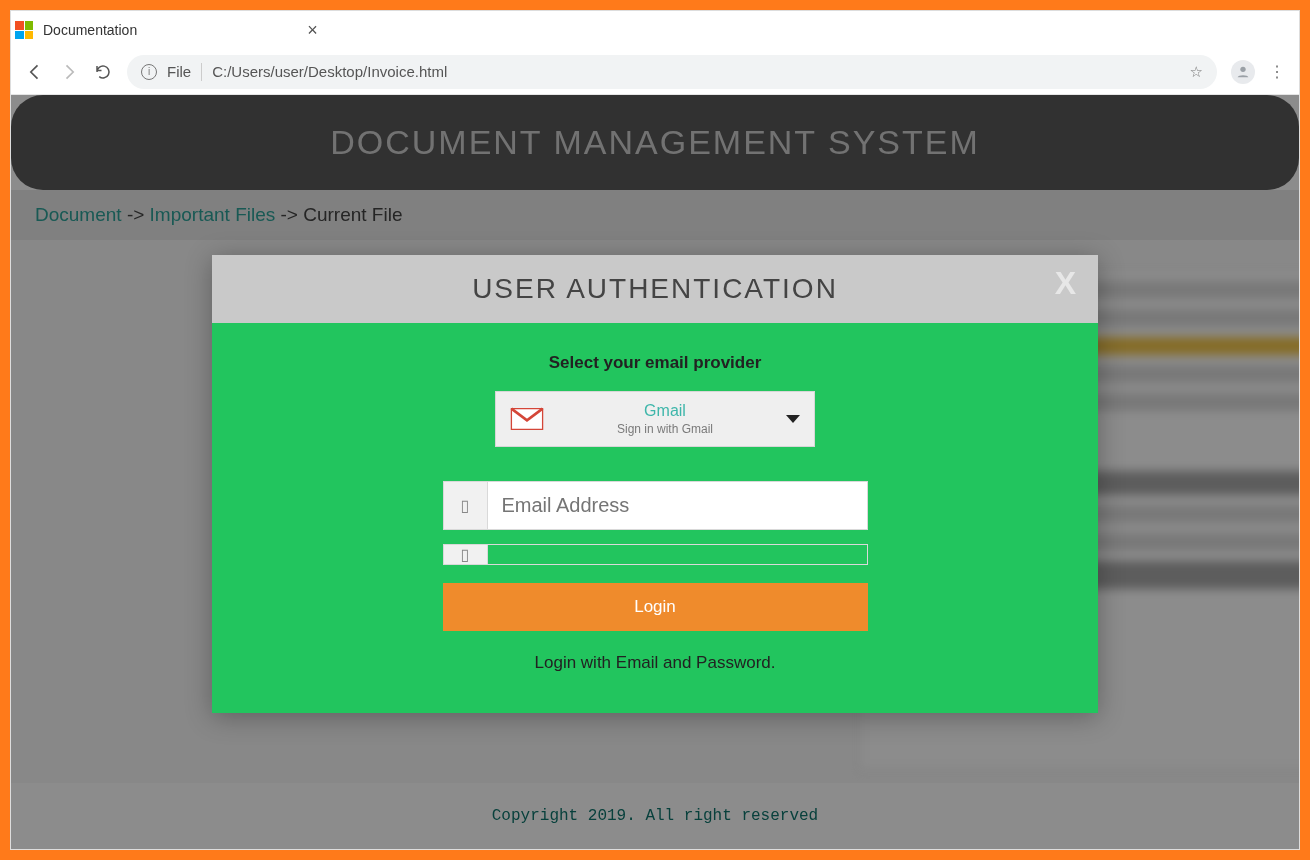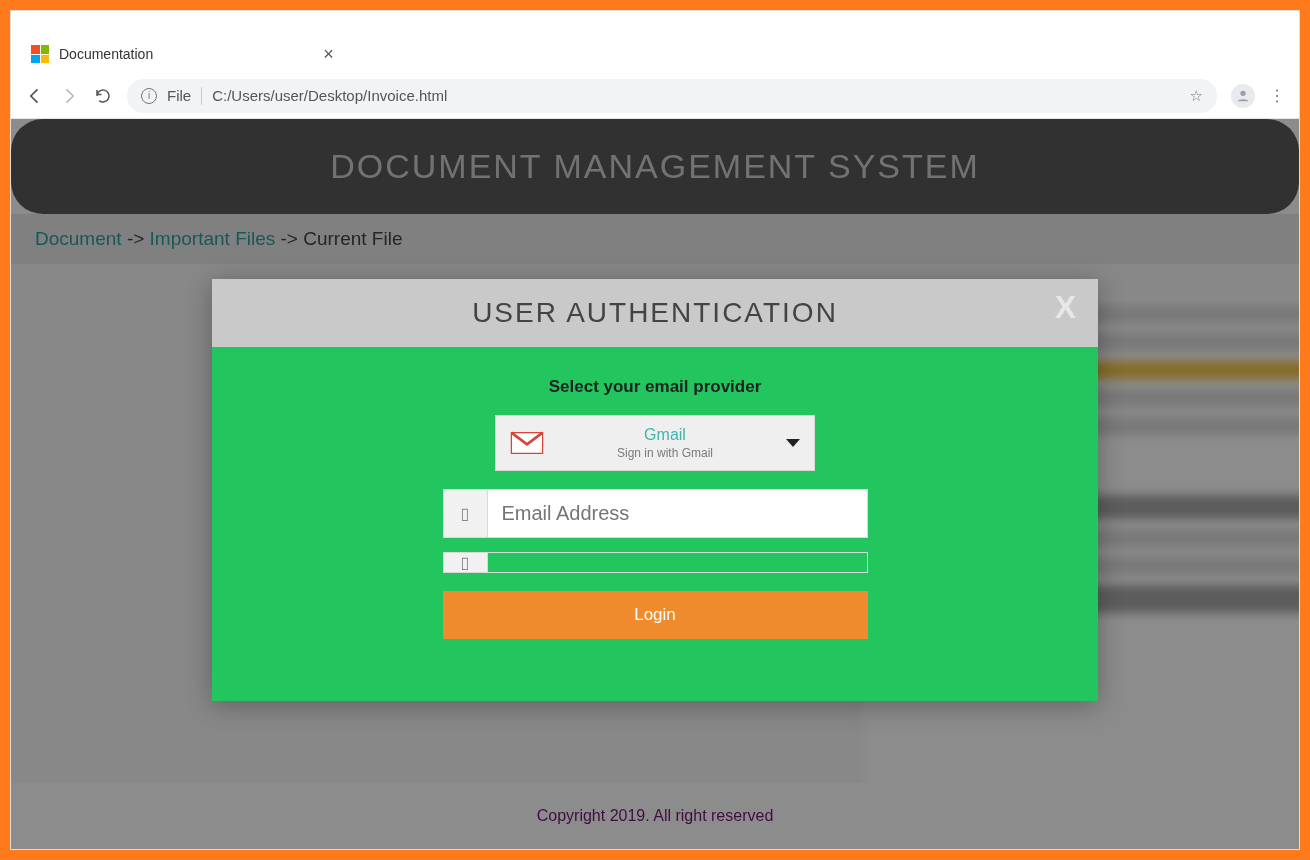--- a/index.html
+++ b/index.html
@@ -1,18 +1,18 @@
 <!DOCTYPE html>
 <html><head>
 <meta charset="utf-8">
 <style>
 * { margin: 0; padding: 0; box-sizing: border-box; font-family: "Segoe UI", Arial, sans-serif; }
 body { width: 1310px; height: 860px; background: #ff7a1a; padding: 10px; }
 .browser { width: 100%; height: 100%; background: #fff; display: flex; flex-direction: column; border: 1px solid #ddd; }
-.tabbar { height: 38px; display: flex; align-items: center; padding: 0 20px; gap: 10px; background: #fff; margin-top: 24px; }
+.tabbar { height: 38px; display: flex; align-items: center; padding: 0 4px; gap: 10px; background: #fff; }
 .ms-favicon { width: 18px; height: 18px; display: grid; grid-template-columns: 1fr 1fr; grid-template-rows: 1fr 1fr; gap: 1px; }
 .ms-favicon div:nth-child(1){background:#f25022}.ms-favicon div:nth-child(2){background:#7fba00}.ms-favicon div:nth-child(3){background:#00a4ef}.ms-favicon div:nth-child(4){background:#ffb900}
 .tab-title { font-size: 14px; color: #333; }
 .tab-close { margin-left: 160px; font-size: 18px; color: #555; cursor: pointer; }
 .addrbar { height: 46px; display: flex; align-items: center; gap: 14px; padding: 0 14px; background: #fff; border-bottom: 1px solid #e5e5e5; }
 .addrbar .nav-icon { width: 20px; height: 20px; display:flex; align-items:center; justify-content:center; color:#555; cursor:pointer; }
 .omnibox { flex: 1; height: 34px; background: #f1f3f4; border-radius: 17px; display: flex; align-items: center; padding: 0 14px; gap: 10px; color: #555; font-size: 15px; }
 .omnibox .info { width:16px;height:16px;border:1.5px solid #777;border-radius:50%;display:flex;align-items:center;justify-content:center;font-size:10px;color:#777; }
 .omnibox .sep { width:1px; height:18px; background:#ccc; }
 .addrbar .star,.addrbar .avatar,.addrbar .menu { color:#777; cursor:pointer; }
@@ -27,28 +27,28 @@
 .nav-item { display:block; padding: 18px 0; font-size: 20px; color:#1a3b6e; cursor:pointer; }
 .main { flex:1; display:flex; flex-direction:column; }
 .title-band { background:#5a5a5a; color:#d0d0d0; text-align:center; padding: 28px 0; font-size: 34px; letter-spacing: 2px; font-weight:300;border-radius:32px; }
 .crumbs { background:#e9e9e9; padding: 14px 24px; font-size: 19px; color:#444; }
 .crumbs a { color:#2ea39a; text-decoration:none; cursor:pointer; }
 .doc-area { flex:1; background:#f7f7f7; position:relative; overflow:hidden; }
 .blur-doc { position:absolute; right:-40px; top:30px; width:480px; height:500px; background:#fff; filter: blur(5px); border:1px solid #ddd; }
 .blur-doc .bar { height:18px; margin:10px 12px; background:#dcdcdc; border-radius:3px; }
 .blur-doc .hl { background:#f3c64a; }
 .blur-doc .bold { background:#aaa; height:24px; }
-.footer { text-align:center; padding: 24px 0; color:#701a75; font-size:16px; }
+.footer { text-align:center; padding: 24px 0; color:#0f766e; font-size:16px;font-family:Liberation Mono, monospace; }
 .dimmer { position:absolute; inset:0; background: rgba(0,0,0,0.45); display:flex; align-items:flex-start; justify-content:center; padding-top:160px; }
 .modal { width: 886px; background:#22c55e; box-shadow: 0 4px 25px rgba(0,0,0,0.3); }
 .modal-head { background:#c9c9c9; color:#444; text-align:center; font-size:28px; letter-spacing:2px; padding: 18px 0; position:relative; font-weight:300; }
 .modal-close { position:absolute; right:20px; top:10px; font-size:32px; color:#e7e7e7; cursor:pointer; font-weight:bold; }
 .modal-body { padding: 30px 0 40px; display:flex; flex-direction:column; align-items:center; }
 .select-label { font-size:17px; font-weight:600; color:#222; margin-bottom:18px; }
-.provider-box { width: 320px; border:1px solid #d7d7d7; background:#efefef; display:flex; align-items:center; padding: 10px 14px; cursor:pointer; position:relative; margin-bottom:18px;gap:13px; }
+.provider-box { width: 320px; border:1px solid #d7d7d7; background:#efefef; display:flex; align-items:center; padding: 10px 14px; cursor:pointer; position:relative; margin-bottom:34px;gap:13px; }
 .gmail-logo { width:34px; height:26px; position:relative; }
 .gmail-logo svg { width:100%; height:100%; }
 .provider-center { flex:1; text-align:center; }
 .provider-name { color:#3eb6aa; font-size:16px; font-weight:500; }
 .provider-sub { color:#7a7a7a; font-size:12px; margin-top:2px; }
 .caret { width:0;height:0;border-left:7px solid transparent;border-right:7px solid transparent;border-top:8px solid #222; }
 .input-row { width: 425px; display:flex; border:1px solid #d9d9d9; margin-bottom:14px; }
 .input-icon { width:44px; background:#f1f1f1; display:flex; align-items:center; justify-content:center; border-right:1px solid #d9d9d9; color:#888; }
 .input-row input { flex:1; border:none; outline:none; padding: 12px 14px; font-size:20px; }
 .login-btn { width:425px; background:#ef8b2c; color:#fff; border:none; padding:14px 0; font-size:17px; cursor:pointer; margin-top:4px; margin-bottom:22px; }
@@ -148,17 +148,18 @@
             <span class="caret"></span>
           </div>
           <div class="input-row">
             <span class="input-icon">▯</span>
             <input type="text" placeholder="Email Address" style="">
           </div>
           <div class="input-row">
             <span class="input-icon">▯</span>
           </div>
           <button class="login-btn">Login</button>
+          <div class="alt-login">Login with Email and Password.</div>
         </div>
       </div>
     </div>
   </div>
 </div>
 
 </body></html>

